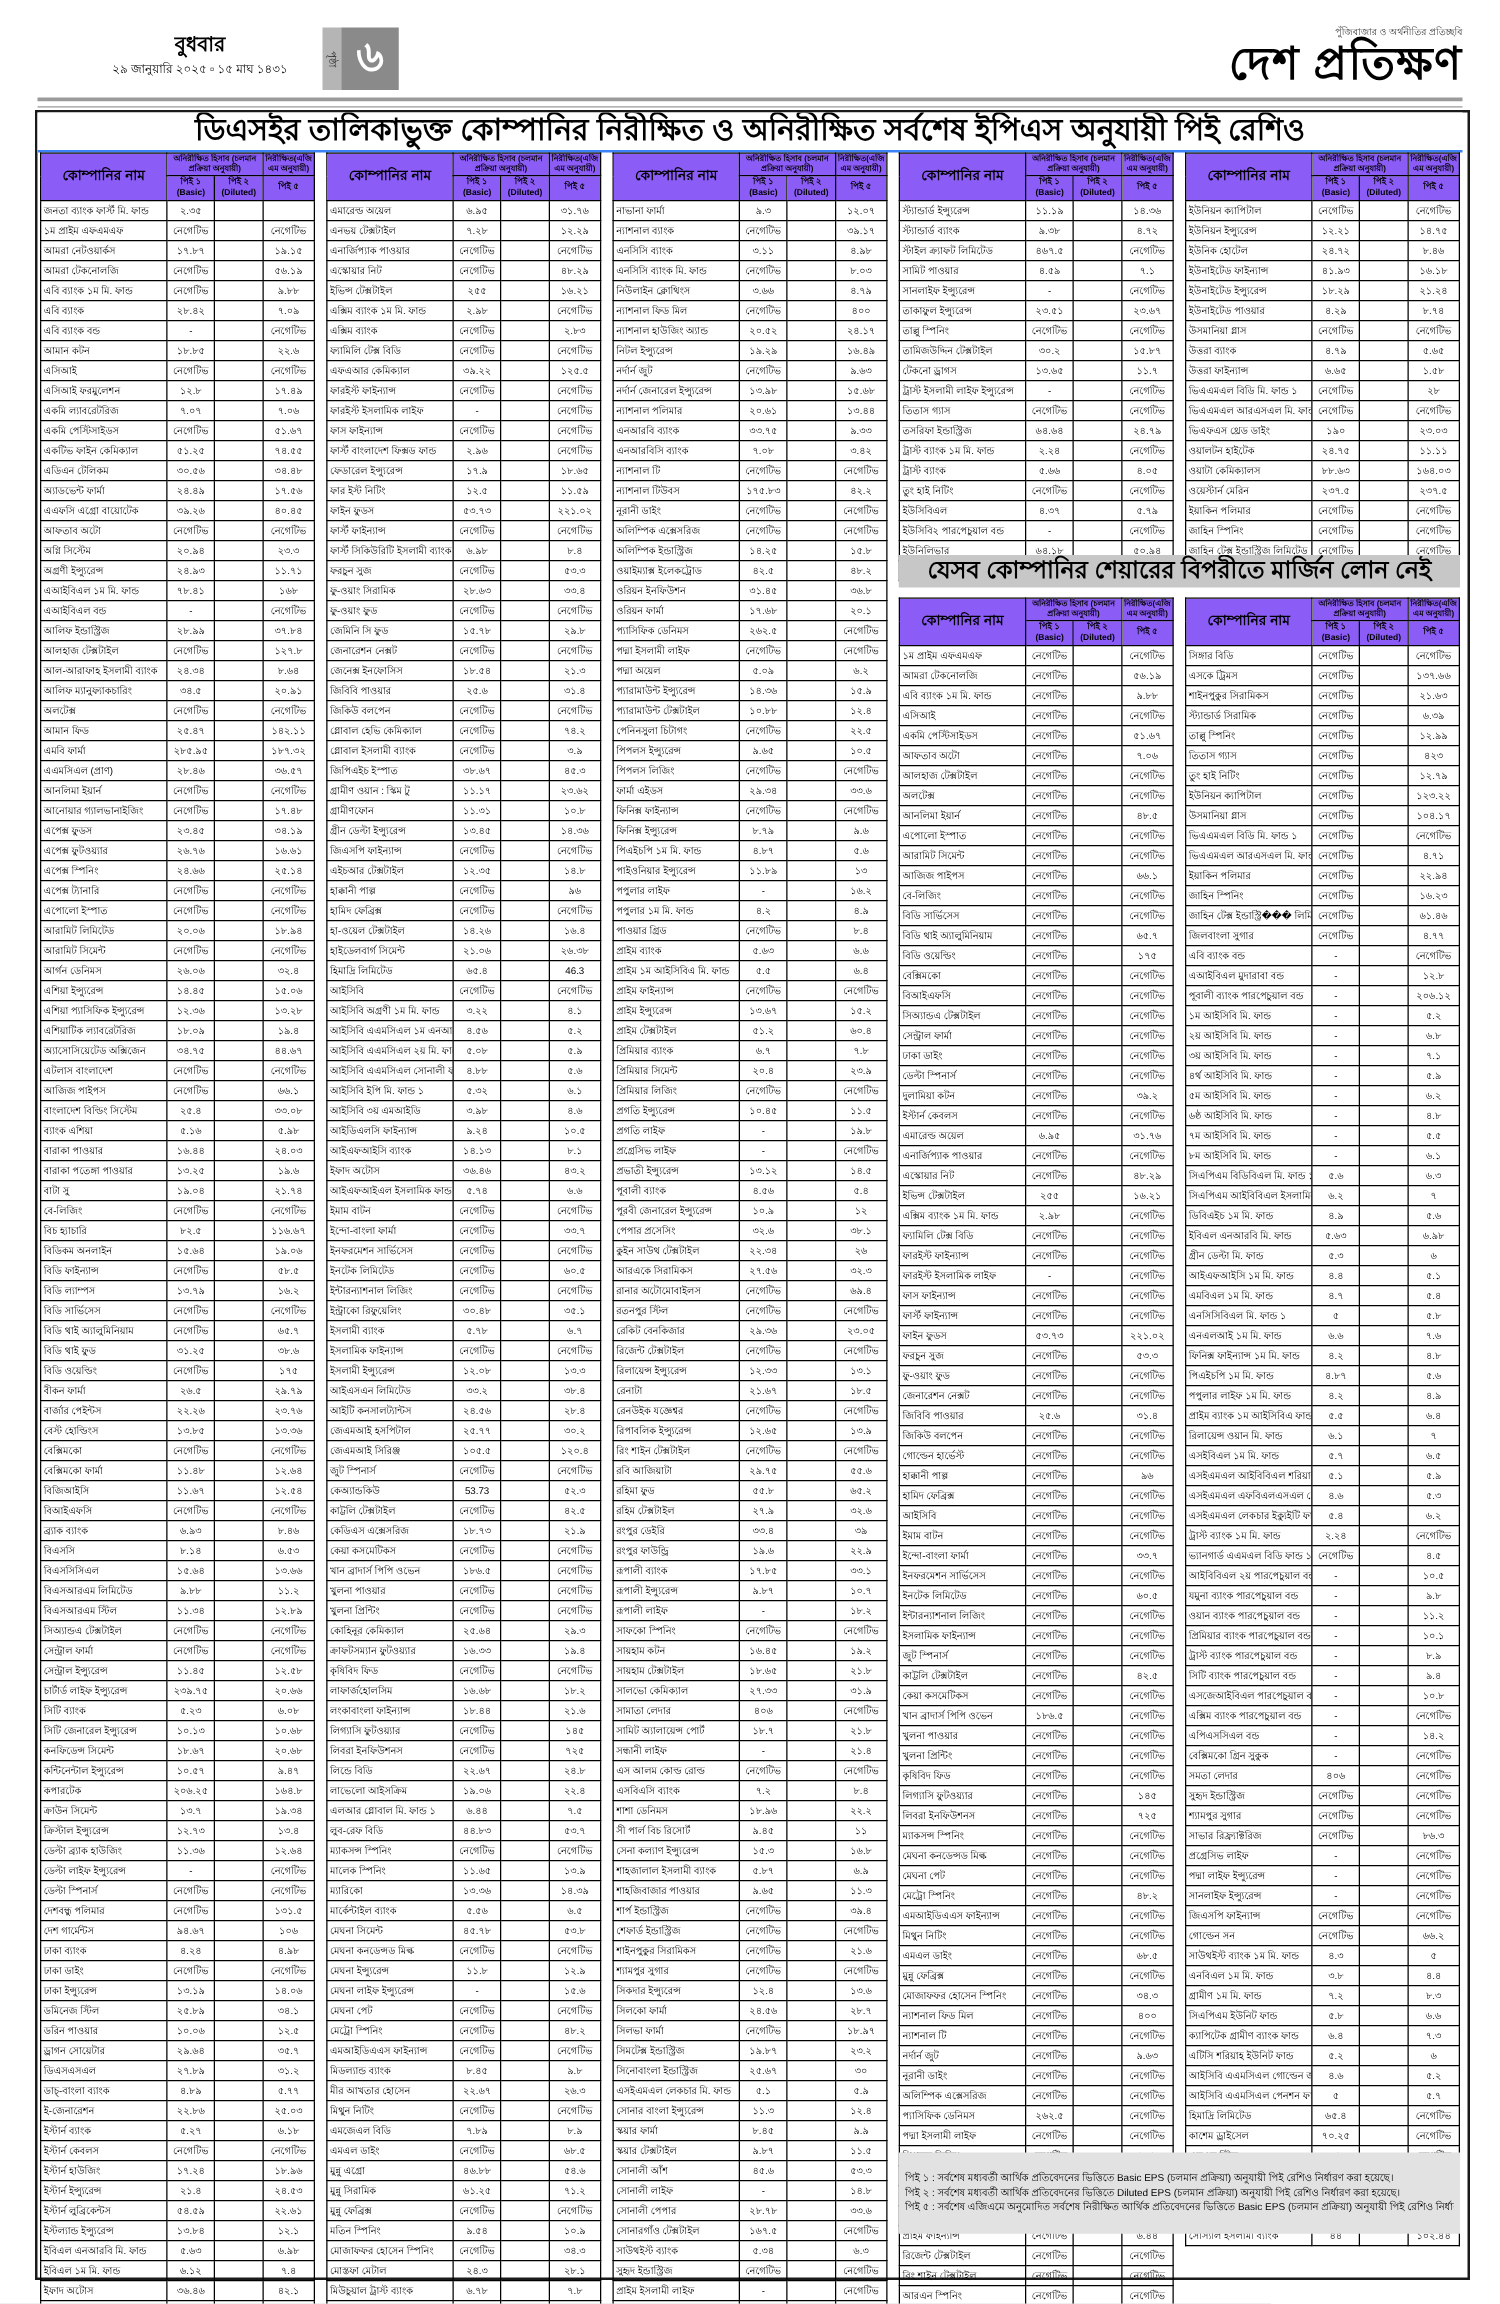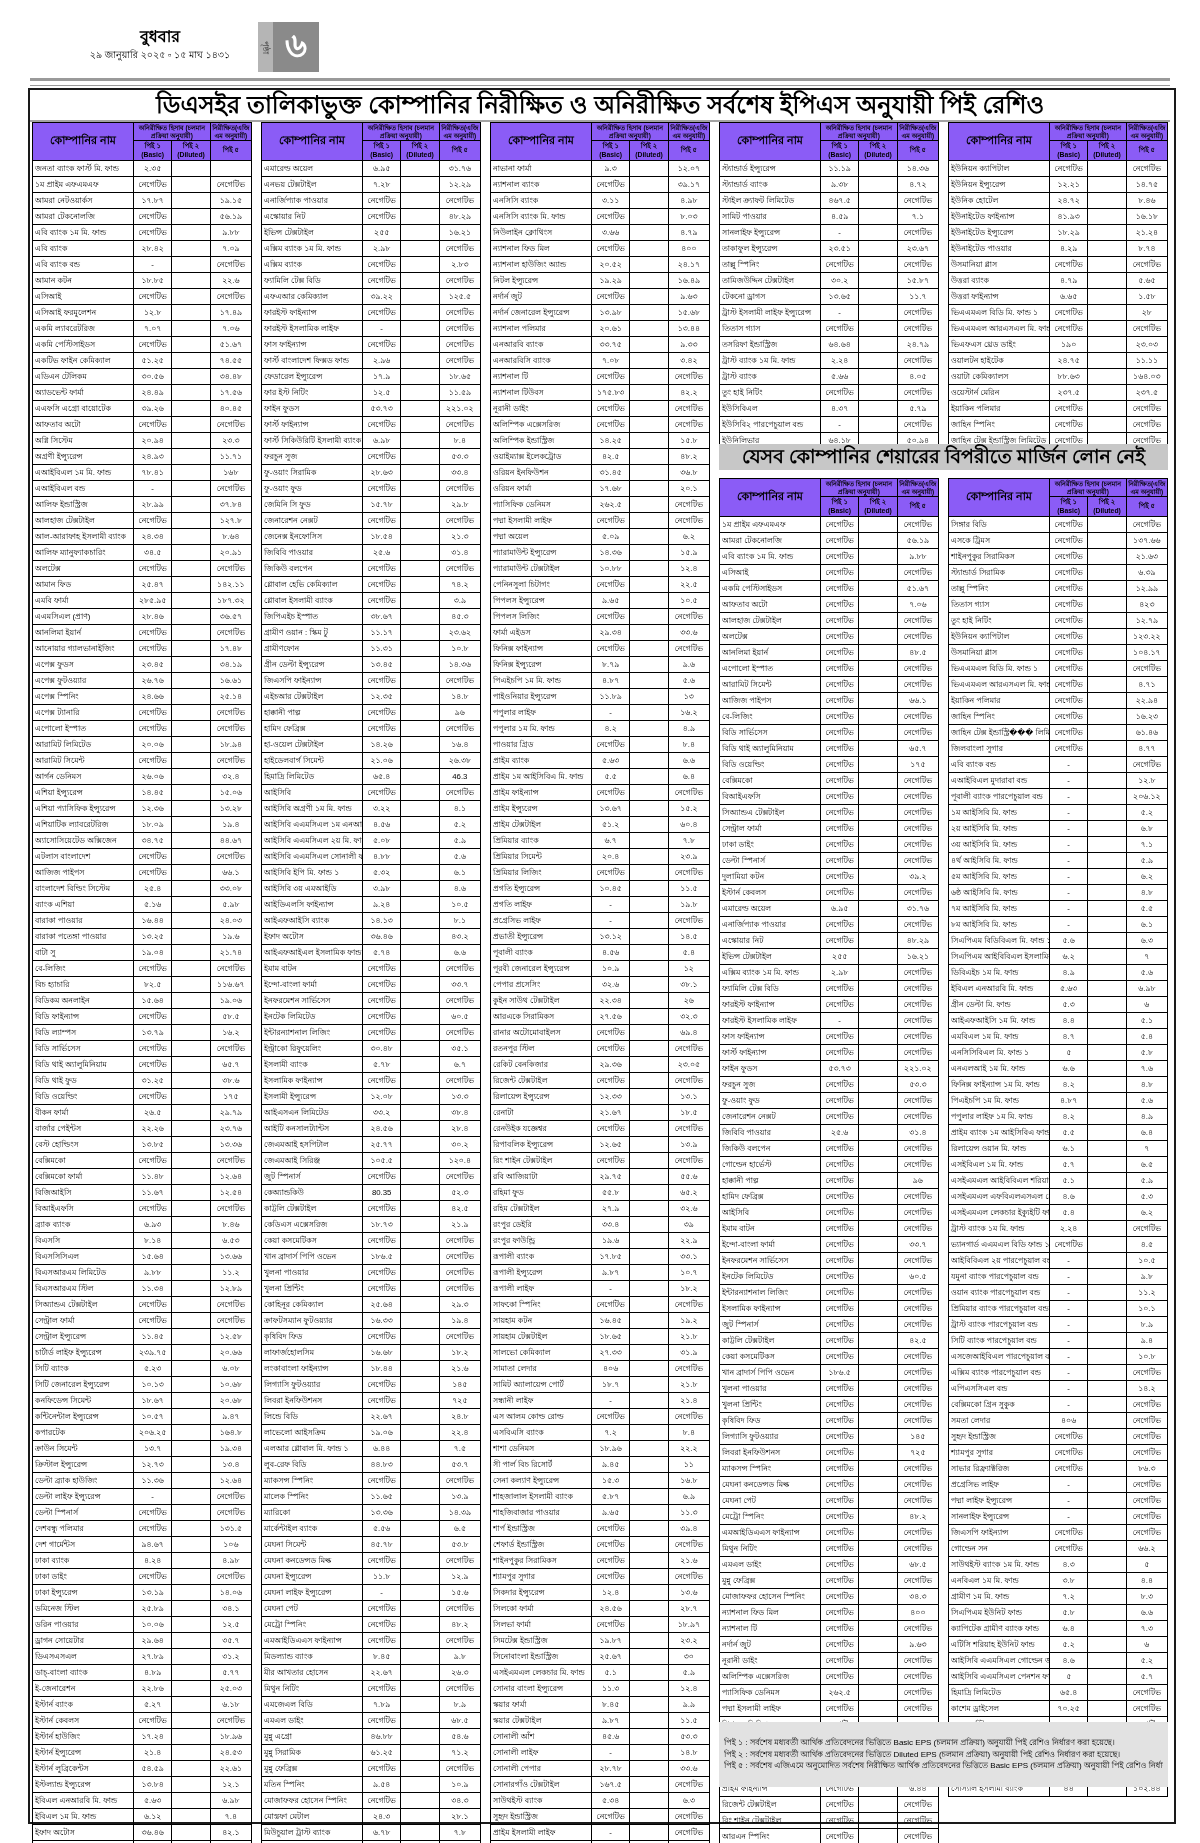--- a/index.html
+++ b/index.html
@@ -17,21 +17,21 @@
                 display:flex;align-items:center;justify-content:center;}
   .page-title{position:absolute;left:335px;top:30px;font-size:29px;font-weight:bold;letter-spacing:.5px;}
   .brand-wrap{position:absolute;right:30px;top:20px;text-align:right;}
   .brand-tag{font-size:7.5px;color:#333;}
   .brand{font-size:36px;font-weight:900;letter-spacing:1px;line-height:1.05;}
   .mast-rule{position:absolute;left:30px;top:78px;width:1140px;height:4px;
              border-top:3px solid #9a9a9a;border-bottom:1px solid #9a9a9a;}
   
   .frame{position:absolute;left:28px;top:88px;width:1144px;height:1732px;border:2px solid #1a1a1a;}
   .main-headline{position:absolute;left:30px;top:90px;width:1140px;height:30px;line-height:30px;
-                 text-align:center;font-size:24px;font-weight:bold;border-bottom:2px solid #a3a3a3;
+                 text-align:center;font-size:24px;font-weight:bold;border-bottom:2px solid #3b82f6;
                  background:#fff;white-space:nowrap;overflow:hidden;}
   
   .pecol{position:absolute;width:220px;}
   .pecol table{border-collapse:collapse;width:100%;table-layout:fixed;}
   .pecol th,.pecol td{border:1px solid #000;overflow:hidden;}
   .pecol thead th{background:#8b5cf6;}
   th.cname{font-size:11px;font-weight:bold;padding:2px 1px;}
   th.grp{font-size:6.4px;font-weight:bold;white-space:normal;line-height:1.2;padding:1px;}
   th.sub{font-size:6.8px;font-weight:bold;white-space:normal;line-height:1.2;padding:1px 0;}
   td.nm{font-size:7.8px;text-align:left;padding:0 2px;height:12.4px;white-space:nowrap;}
@@ -50,20 +50,24 @@
 
   <div class="masthead">
     <div class="date-block">
       <div class="weekday">বুধবার</div>
       <div class="dateline">২৯ জানুয়ারি ২০২৫ ▫ ১৫ মাঘ ১৪৩১</div>
     </div>
     <div class="pagebox">
       <div class="strip">পৃষ্ঠা</div>
       <div class="num">৬</div>
     </div>
+    <div class="brand-wrap">
+      <div class="brand-tag">পুঁজিবাজার ও অর্থনীতির প্রতিচ্ছবি</div>
+      <div class="brand">দেশ প্রতিক্ষণ</div>
+    </div>
     <div class="mast-rule"></div>
   </div>
 
   <div class="frame"></div>
   <div class="main-headline">ডিএসইর তালিকাভুক্ত কোম্পানির নিরীক্ষিত ও অনিরীক্ষিত সর্বশেষ ইপিএস অনুযায়ী পিই রেশিও</div>
 
   <div class="pecol" style="left:32px;top:122px;">
       <table>
         <thead>
           <tr>
@@ -1111,21 +1115,21 @@
             <td class="vl">১২০.৪</td>
           </tr>
           <tr>
             <td class="nm">জুট স্পিনার্স</td>
             <td class="vl">নেগেটিভ</td>
             <td class="vl"></td>
             <td class="vl">নেগেটিভ</td>
           </tr>
           <tr>
             <td class="nm">কেঅ্যান্ডকিউ</td>
-            <td class="vl">80.35</td>
+            <td class="vl">53.73</td>
             <td class="vl"></td>
             <td class="vl">৫২.৩</td>
           </tr>
           <tr>
             <td class="nm">কাট্টলি টেক্সটাইল</td>
             <td class="vl">নেগেটিভ</td>
             <td class="vl"></td>
             <td class="vl">৪২.৫</td>
           </tr>
           <tr>

